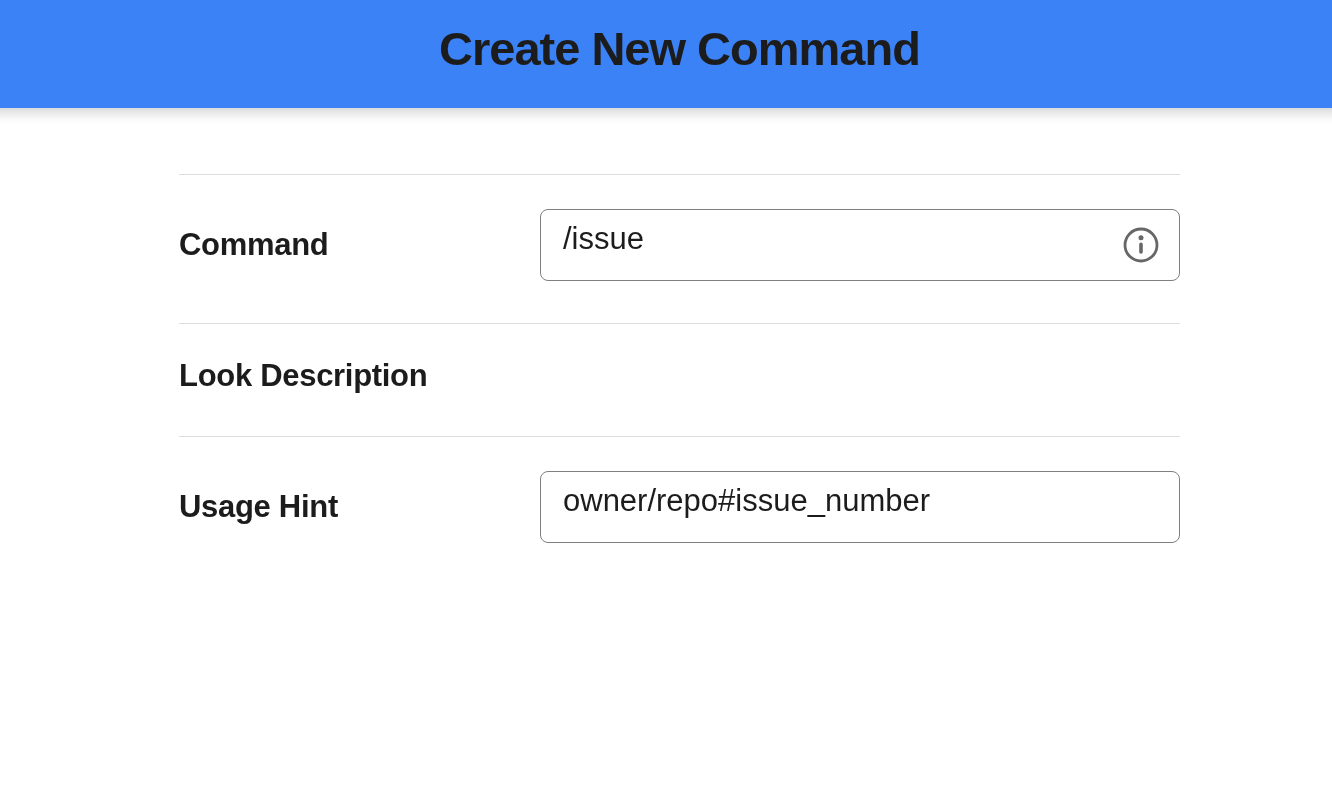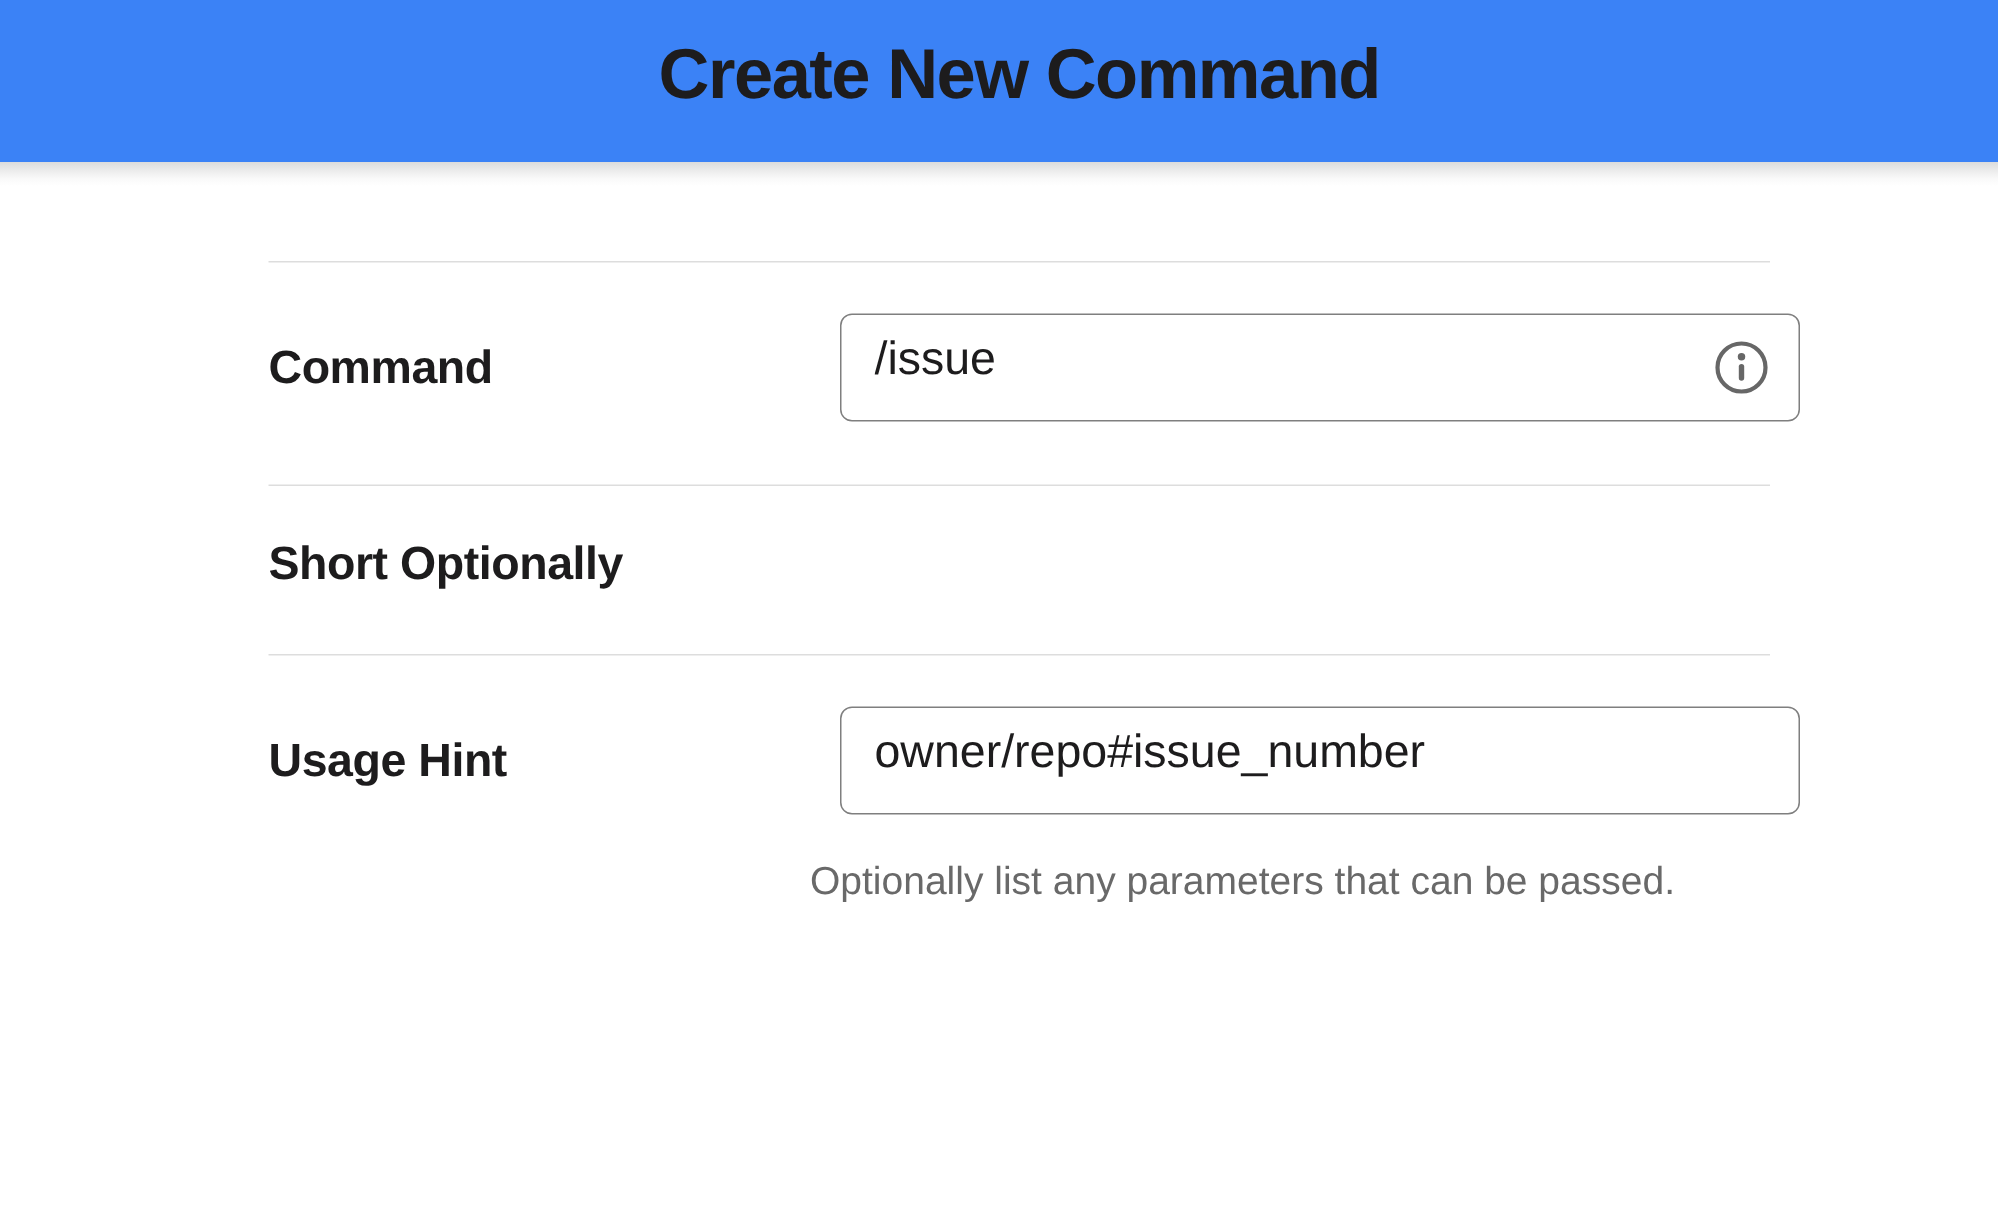--- a/index.html
+++ b/index.html
@@ -35,21 +35,20 @@
   }
   .content {
     margin: 50px 152px 0 179px;
     width: 1001px;
   }
   .form-row {
     display: flex;
     align-items: center;
     border-top: 1px solid #dddddd;
     padding: 34px 0 42px 0;
-    gap: 20px;
   }
   .form-row.row-last {
     padding-bottom: 0;
     align-items: center;
   }
   .field-label {
     flex: none;
     width: 361px;
     font-size: 31px;
     font-weight: 700;
@@ -109,25 +108,24 @@
           <circle cx="19" cy="19" r="16" fill="none" stroke="#676767" stroke-width="2.8"></circle>
           <circle cx="19" cy="11.8" r="2.5" fill="#676767"></circle>
           <rect x="17.2" y="16.6" width="3.6" height="11.2" rx="1.8" fill="#676767"></rect>
         </svg>
       </span>
     </div>
   </div>
 
 
   <div class="form-row">
-    <label class="field-label">Short Optionally</label>
+    <label class="field-label">Look Description</label>
   </div>
 
   <div class="form-row row-last">
     <label class="field-label">Usage Hint</label>
     <div class="input-wrap">
       <input type="text" class="text-input" value="owner/repo#issue_number" style="">
     </div>
   </div>
 
-  <p class="help-text">Optionally list any parameters that can be passed.</p>
 
 </main>
 
 </body></html>

